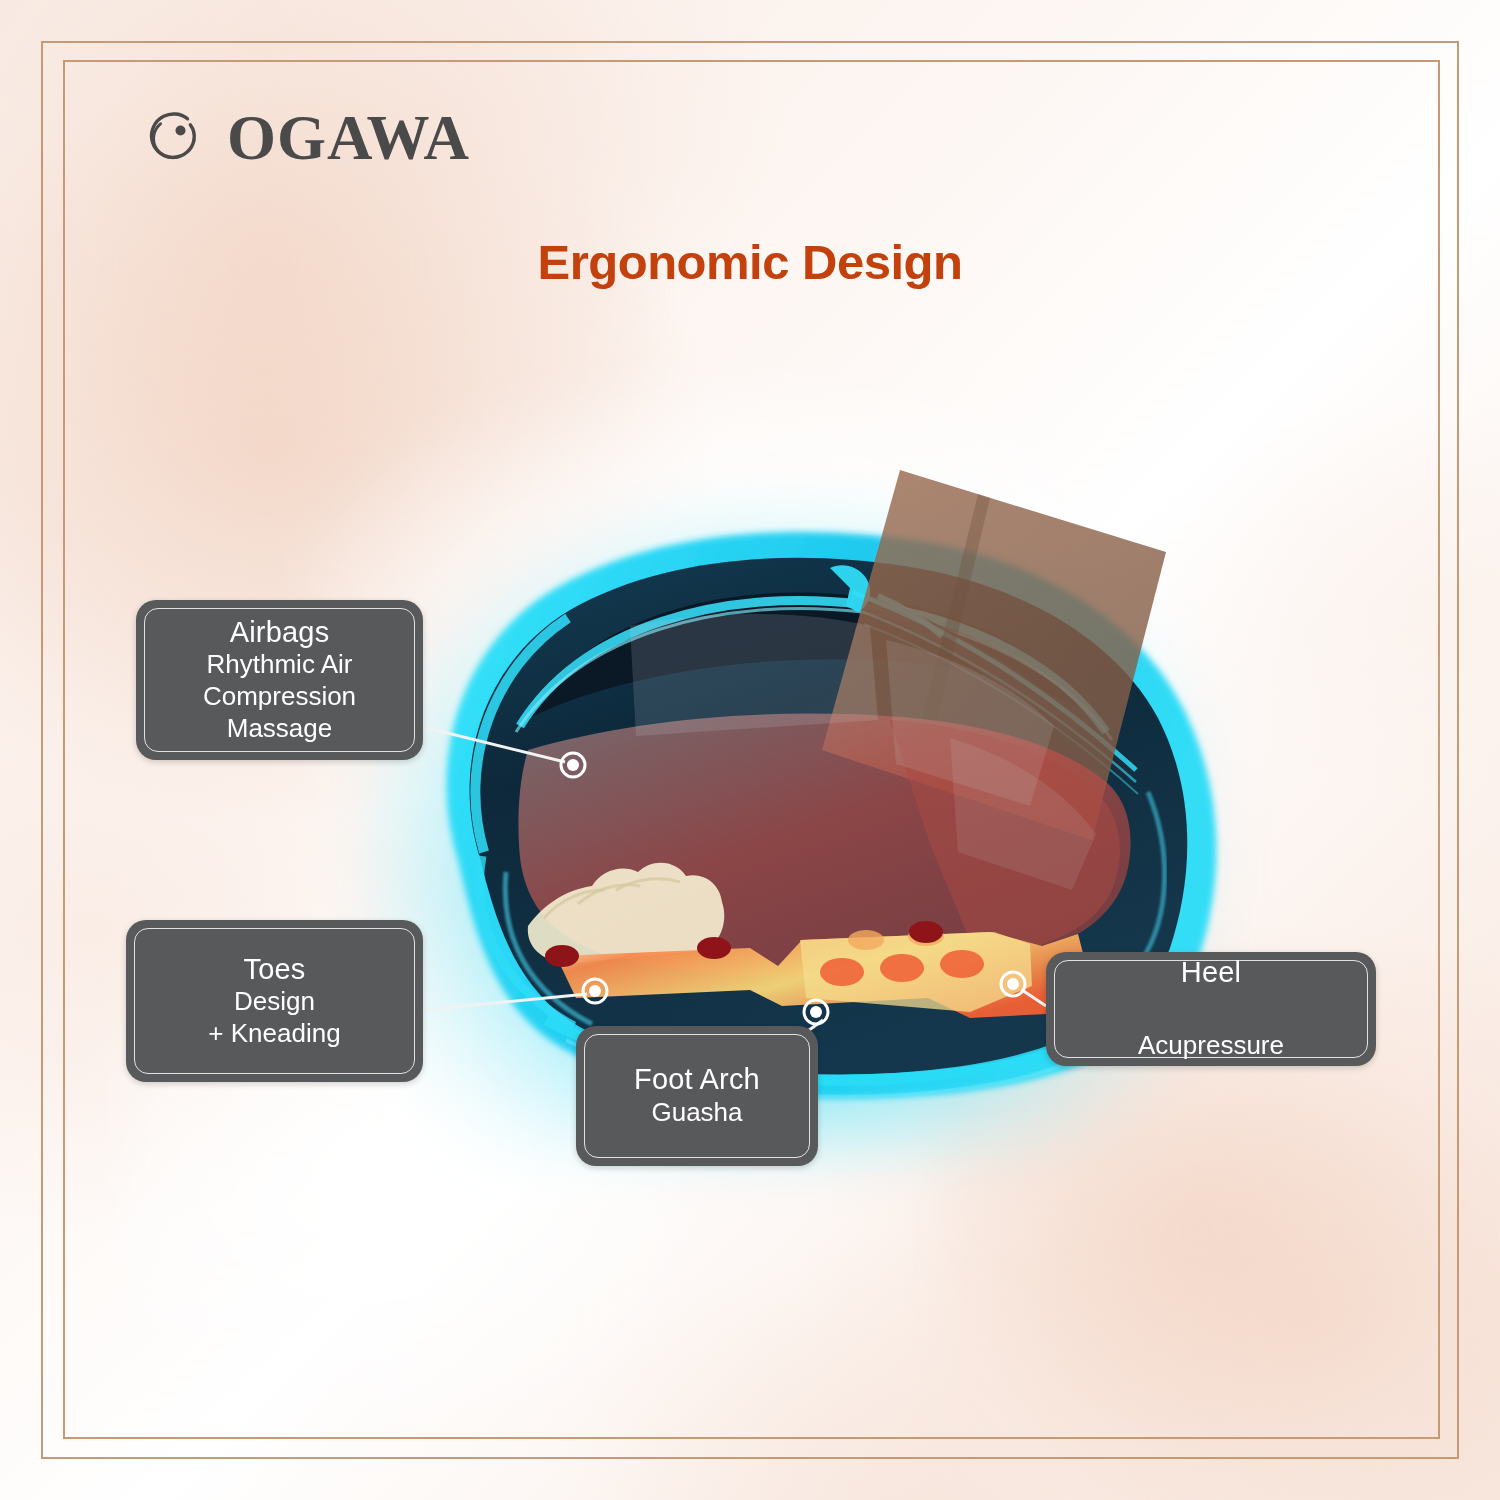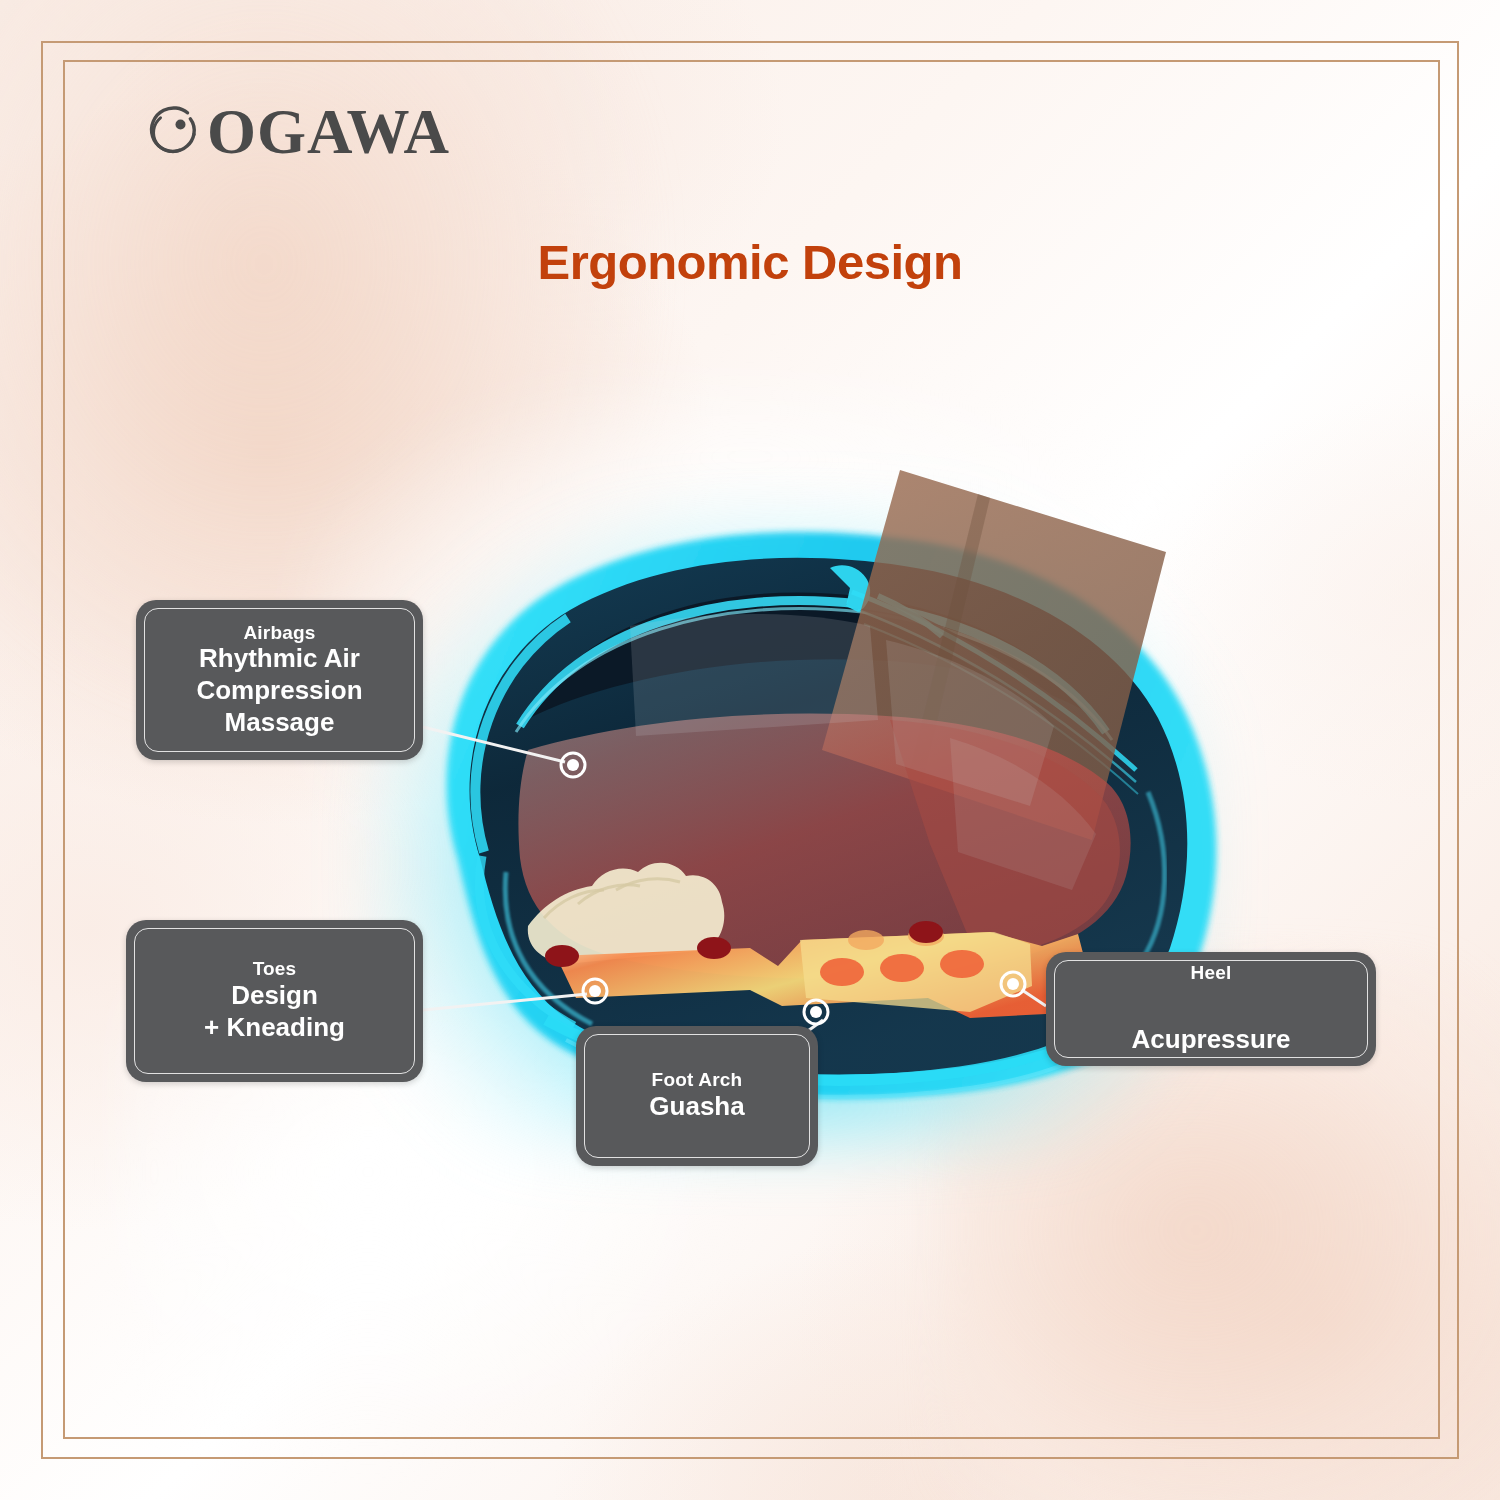--- a/index.html
+++ b/index.html
@@ -70,24 +70,24 @@
     position: absolute;
     left: 63px; top: 60px;
     width: 1377px; height: 1379px;
     border: 2px solid #c59a74;
     box-sizing: border-box;
   }
 
   
   .logo-row {
     position: absolute;
-    left: 141px; top: 100px;
+    left: 141px; top: 106px;
     display: flex;
     align-items: center;
-    gap: 2px;
+    gap: 22px;
   }
   .logo-mark { width: 64px; height: 64px; display: block; }
   .logo-word {
     font-family: "Liberation Serif", serif;
     font-size: 63px;
     font-weight: 700;
     color: #4a4a4a;
     letter-spacing: 1px;
     line-height: 1;
   }
@@ -135,29 +135,29 @@
   }
   .callout::after {
     content: "";
     position: absolute;
     left: 8px; top: 8px; right: 8px; bottom: 8px;
     border: 1.5px solid rgba(255,255,255,0.82);
     border-radius: 14px;
     pointer-events: none;
   }
   .callout .c-title {
-    font-size: 19px;
-    font-weight: 700;
+    font-size: 29px;
+    font-weight: 400;
     line-height: 1.15;
     letter-spacing: 0.2px;
     text-align: right;
   }
   .callout .c-sub {
     font-size: 26px;
-    font-weight: 700;
+    font-weight: 400;
     line-height: 1.22;
     white-space: pre-line;
   }
 
   #callout-airbags  { left: 136px; top: 600px;  width: 287px; height: 160px; }
   #callout-toes     { left: 126px; top: 920px;  width: 297px; height: 162px; }
   #callout-footarch { left: 576px; top: 1026px; width: 242px; height: 140px; }
   #callout-heel     { left: 1046px; top: 952px; width: 330px; height: 114px; gap: 40px; }
 
   

